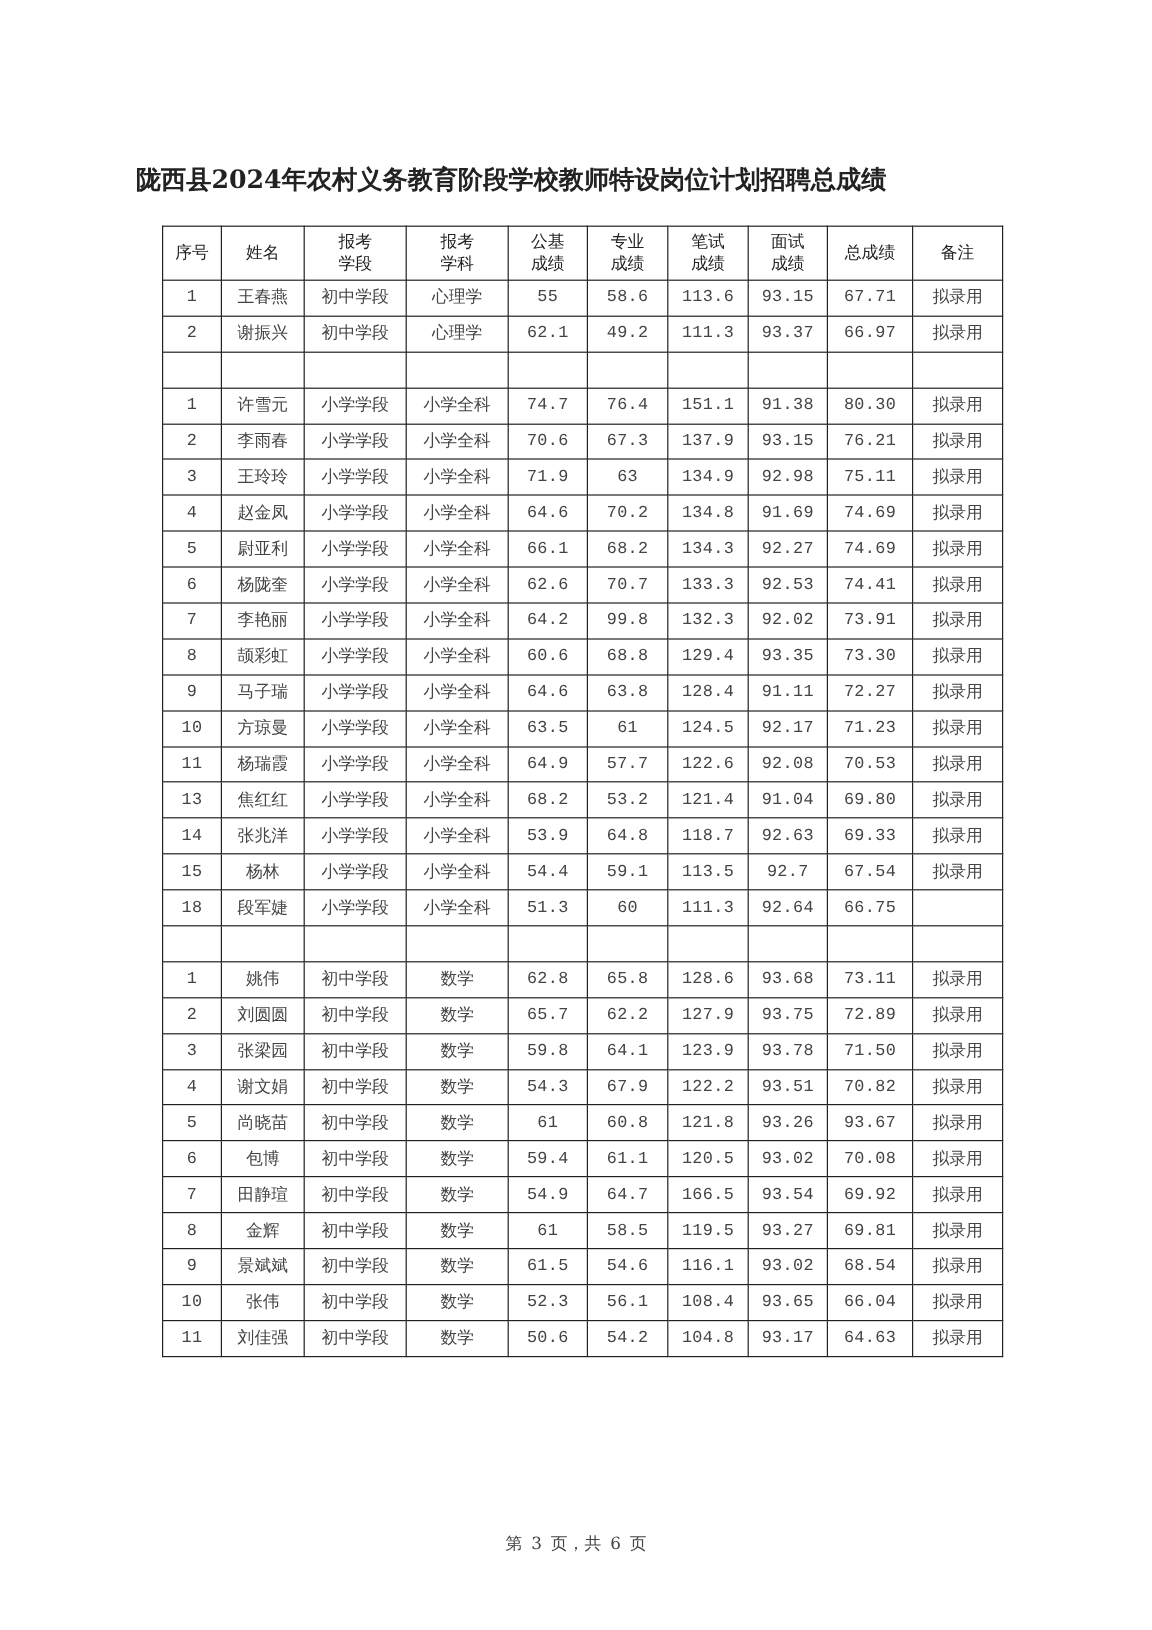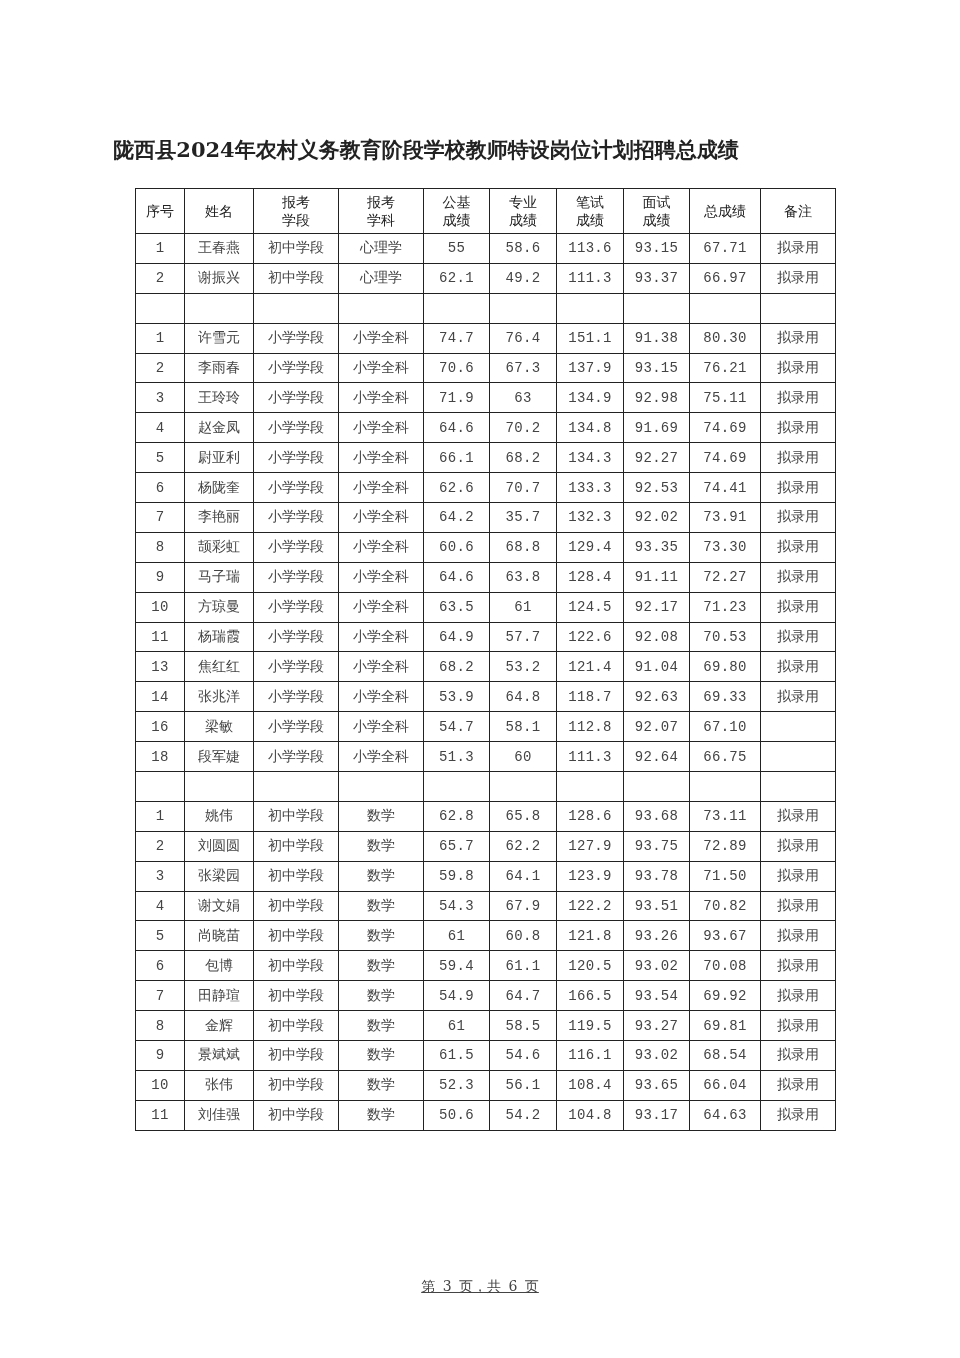--- a/index.html
+++ b/index.html
@@ -68,21 +68,20 @@
     .footer {
       position: absolute;
       top: 1278px;
       left: 0;
       width: 960px;
       text-align: center;
       font-family: "DejaVu Serif", "Liberation Serif", serif;
       font-size: 14px;
       color: #444;
       word-spacing: 3px;
-      text-decoration: underline;
     }
   </style>
 </head>
 <body>
 
 <div class="page-title">陇西县2024年农村义务教育阶段学校教师特设岗位计划招聘总成绩</div>
 
 <table class="scores">
   <colgroup>
     <col style="width:49px">
@@ -244,21 +243,21 @@
         <td class="num">92.53</td>
         <td class="num">74.41</td>
         <td class="cjk">拟录用</td>
       </tr>
       <tr>
         <td class="num">7</td>
         <td class="cjk">李艳丽</td>
         <td class="cjk">小学学段</td>
         <td class="cjk">小学全科</td>
         <td class="num">64.2</td>
-        <td class="num">35.7</td>
+        <td class="num">99.8</td>
         <td class="num">132.3</td>
         <td class="num">92.02</td>
         <td class="num">73.91</td>
         <td class="cjk">拟录用</td>
       </tr>
       <tr>
         <td class="num">8</td>
         <td class="cjk">颉彩虹</td>
         <td class="cjk">小学学段</td>
         <td class="cjk">小学全科</td>
@@ -323,30 +322,30 @@
         <td class="cjk">小学学段</td>
         <td class="cjk">小学全科</td>
         <td class="num">53.9</td>
         <td class="num">64.8</td>
         <td class="num">118.7</td>
         <td class="num">92.63</td>
         <td class="num">69.33</td>
         <td class="cjk">拟录用</td>
       </tr>
       <tr>
-        <td class="num">16</td>
-        <td class="cjk">梁敏</td>
-        <td class="cjk">小学学段</td>
-        <td class="cjk">小学全科</td>
-        <td class="num">54.7</td>
-        <td class="num">58.1</td>
-        <td class="num">112.8</td>
-        <td class="num">92.07</td>
-        <td class="num">67.10</td>
-        <td class="cjk"></td>
+        <td class="num">15</td>
+        <td class="cjk">杨林</td>
+        <td class="cjk">小学学段</td>
+        <td class="cjk">小学全科</td>
+        <td class="num">54.4</td>
+        <td class="num">59.1</td>
+        <td class="num">113.5</td>
+        <td class="num">92.7</td>
+        <td class="num">67.54</td>
+        <td class="cjk">拟录用</td>
       </tr>
       <tr>
         <td class="num">18</td>
         <td class="cjk">段军婕</td>
         <td class="cjk">小学学段</td>
         <td class="cjk">小学全科</td>
         <td class="num">51.3</td>
         <td class="num">60</td>
         <td class="num">111.3</td>
         <td class="num">92.64</td>

